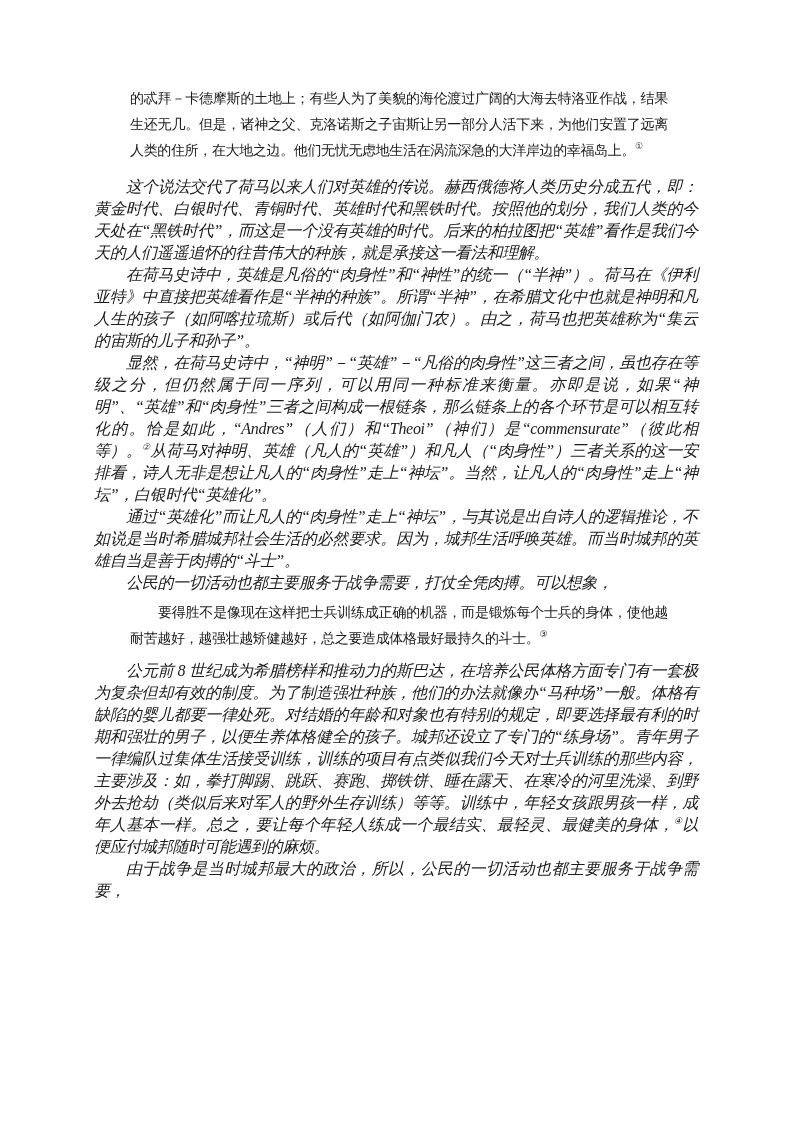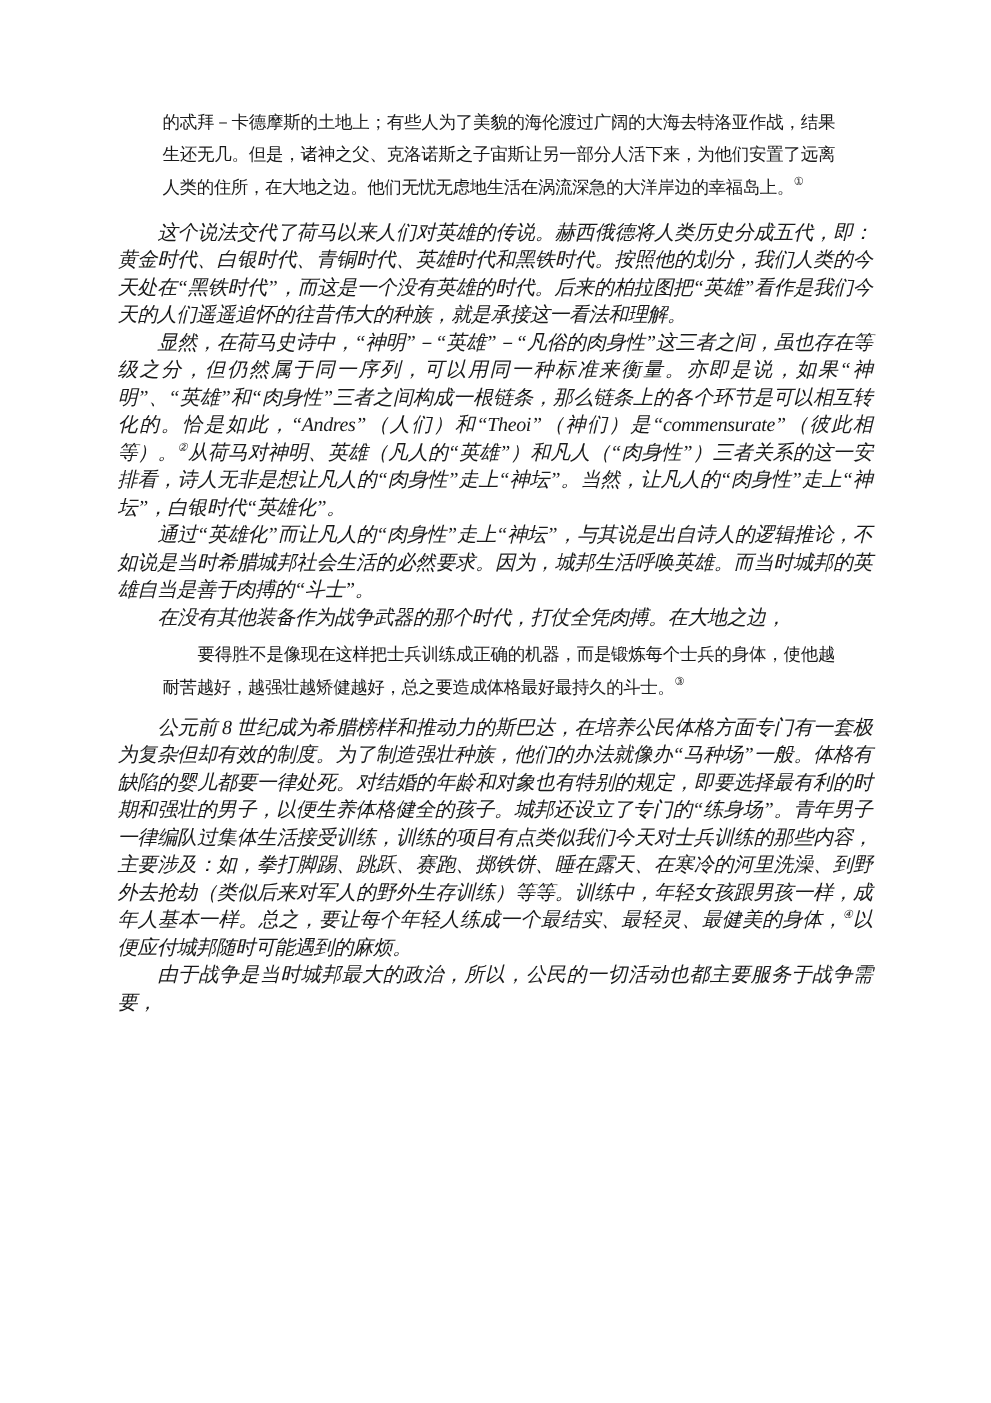--- a/index.html
+++ b/index.html
@@ -83,27 +83,28 @@
 <body>
 
 <div class="page">
 
   <div class="content">
 
     <p class="block-quote"><span>的忒拜－卡德摩斯的土地上；有些人为了美貌的海伦渡过广阔的大海去特洛亚作战，结果生还无几。但是，诸神之父、克洛诺斯之子宙斯让另一部分人活下来，为他们安置了远离人类的住所，在大地之边。他们无忧无虑地生活在涡流深急的大洋岸边的幸福岛上。</span><sup class="fnref">①</sup></p>
 
     <p class="body-para"><span>这个说法交代了荷马以来人们对英雄的传说。赫西俄德将人类历史分成五代，即：黄金时代、白银时代、青铜时代、英雄时代和黑铁时代。按照他的划分，我们人类的今天处在“黑铁时代”，而这是一个没有英雄的时代。后来的柏拉图把“英雄”看作是我们今天的人们遥遥追怀的往昔伟大的种族，就是承接这一看法和理解。</span></p>
 
+    <p class="body-para"><span>在荷马史诗中，英雄是凡俗的“肉身性”和“神性”的统一（“半神”）。荷马在《伊利亚特》中直接把英雄看作是“半神的种族”。所谓“半神”，在希腊文化中也就是神明和凡人生的孩子（如阿喀拉琉斯）或后代（如阿伽门农）。由之，荷马也把英雄称为“集云的宙斯的儿子和孙子”。</span></p>
 
     <p class="body-para"><span>显然，在荷马史诗中，“神明”－“英雄”－“凡俗的肉身性”这三者之间，虽也存在等级之分，但仍然属于同一序列，可以用同一种标准来衡量。亦即是说，如果“神明”、“英雄”和“肉身性”三者之间构成一根链条，那么链条上的各个环节是可以相互转化的。恰是如此，“Andres”（人们）和“Theoi”（神们）是“commensurate”（彼此相等）。</span><sup class="fnref">②</sup><span>从荷马对神明、英雄（凡人的“英雄”）和凡人（“肉身性”）三者关系的这一安排看，诗人无非是想让凡人的“肉身性”走上“神坛”。当然，让凡人的“肉身性”走上“神坛”，白银时代“英雄化”。</span></p>
 
     <p class="body-para"><span>通过“英雄化”而让凡人的“肉身性”走上“神坛”，与其说是出自诗人的逻辑推论，不如说是当时希腊城邦社会生活的必然要求。因为，城邦生活呼唤英雄。而当时城邦的英雄自当是善于肉搏的“斗士”。</span></p>
 
 
-    <p class="body-para"><span>在没有其他装备作为战争武器的那个时代，打仗全凭肉搏。在大地之边，</span></p>
+    <p class="body-para"><span>公民的一切活动也都主要服务于战争需要，打仗全凭肉搏。可以想象，</span></p>
 
     <p class="block-quote q2"><span>要得胜不是像现在这样把士兵训练成正确的机器，而是锻炼每个士兵的身体，使他越耐苦越好，越强壮越矫健越好，总之要造成体格最好最持久的斗士。</span><sup class="fnref">③</sup></p>
 
     <p class="body-para"><span>公元前 8 世纪成为希腊榜样和推动力的斯巴达，在培养公民体格方面专门有一套极为复杂但却有效的制度。为了制造强壮种族，他们的办法就像办“马种场”一般。体格有缺陷的婴儿都要一律处死。对结婚的年龄和对象也有特别的规定，即要选择最有利的时期和强壮的男子，以便生养体格健全的孩子。城邦还设立了专门的“练身场”。青年男子一律编队过集体生活接受训练，训练的项目有点类似我们今天对士兵训练的那些内容，主要涉及：如，拳打脚踢、跳跃、赛跑、掷铁饼、睡在露天、在寒冷的河里洗澡、到野外去抢劫（类似后来对军人的野外生存训练）等等。训练中，年轻女孩跟男孩一样，成年人基本一样。总之，要让每个年轻人练成一个最结实、最轻灵、最健美的身体，</span><sup class="fnref">④</sup><span>以便应付城邦随时可能遇到的麻烦。</span></p>
 
     <p class="body-para"><span>由于战争是当时城邦最大的政治，所以，公民的一切活动也都主要服务于战争需要，</span></p>
 
   </div>
 
   <div class="footnote-separator"></div>

